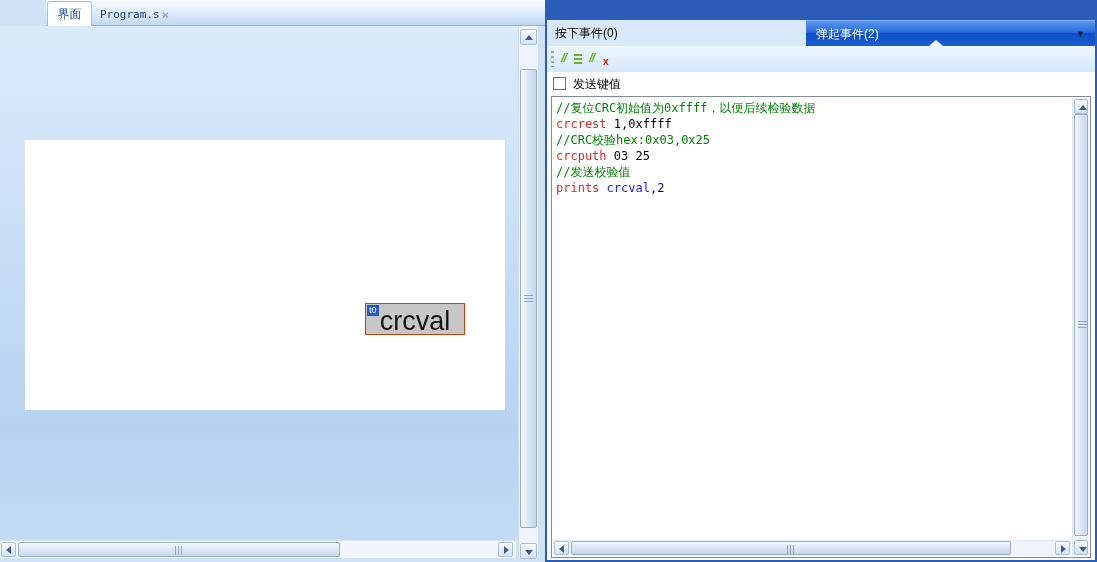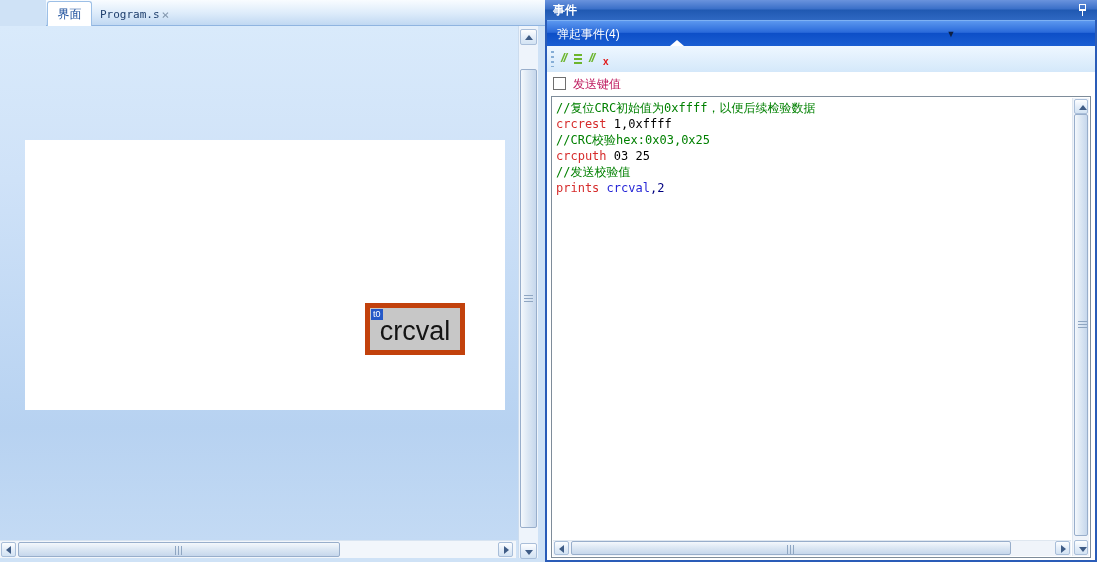--- a/index.html
+++ b/index.html
@@ -35,22 +35,22 @@
   }
   #canvas {
     position:absolute; left:0; top:26px; width:518px; height:514px;
     background:linear-gradient(180deg,#d9eafb 0%,#cfe2f8 30%,#b7d2f1 78%,#c3daf4 100%);
   }
   #page {
     position:absolute; left:25px; top:114px; width:480px; height:270px;
     background:#ffffff;
   }
   #component {
-    position:absolute; left:340px; top:163px; width:100px; height:52px;
-    background:#c7c7c7; border:5px solid #c2410c;
+    position:absolute; left:340px; top:163px; width:100px; height:32px;
+    background:#c7c7c7; border:1px solid #c2410c;
     display:flex; align-items:center; justify-content:center;
   }
   #component .comp-text { font-size:27px; color:#141414; margin-top:4px; }
   #component .comp-id {
     position:absolute; left:1px; top:1px;
     background:var(--accent-blue,#2458c8); color:#fff;
     font-size:9px; line-height:11px; padding:0 2px;
   }
   
   .sb-track-v {
@@ -145,21 +145,21 @@
   }
   #rp-content {
     position:absolute; left:2px; top:72px; width:548px; height:488px;
     background:#ffffff;
   }
   #send-key-row { position:absolute; left:0; top:0; width:100%; height:24px; background:#fff; }
   #send-key-box {
     position:absolute; left:6px; top:5px; width:13px; height:13px;
     background:#fff; border:1px solid #6f6f6f;
   }
-  #send-key-label { position:absolute; left:26px; top:4px; color:#be185d; }
+  #send-key-label { position:absolute; left:26px; top:4px; color:#000000; }
   #editor {
     position:absolute; left:4px; top:24px; width:540px; height:462px;
     border:1px solid #7e8c9a; background:#fff;
   }
   #code-area {
     position:absolute; left:2px; top:2px; right:20px; bottom:18px;
     overflow:hidden;
     font-family:"DejaVu Sans Mono","Liberation Mono",monospace;
     font-size:12px; line-height:16px; white-space:pre;
     padding:1px 2px;
@@ -196,31 +196,25 @@
   <div class="sb-btn arr-down" style="left:1px; top:517px; width:17px; height:16px;"></div>
 </div>
 
 <div class="sb-track-h" style="left:0; top:540px; width:516px; height:18px;">
   <div class="sb-btn arr-left" style="left:1px; top:1px; width:15px; height:15px;"></div>
   <div class="sb-thumb-h" style="left:18px; top:1px; width:322px; height:15px;"></div>
   <div class="sb-btn arr-right" style="left:498px; top:1px; width:15px; height:15px;"></div>
 </div>
 
 <div id="right-panel">
-  <div id="rp-title">
-    <span>事件</span>
-    <span id="pin">
-      <span class="pin-head"></span>
-      <span class="pin-stem"></span>
-    </span>
-  </div>
 
   <div id="rp-tabrow">
+    <div class="rtab-press">按下事件(0)</div>
     <div class="rtab-release">
-      <span>弹起事件(4)</span>
+      <span>弹起事件(2)</span>
       <span class="pointer"></span>
     </div>
     <div class="rtab-dd">▼</div>
   </div>
 
   <div id="rp-toolbar">
     <div class="tb-handle"></div>
     <div class="tb-icon">
       <span class="slashes">//</span>
       <span class="lines"></span>

